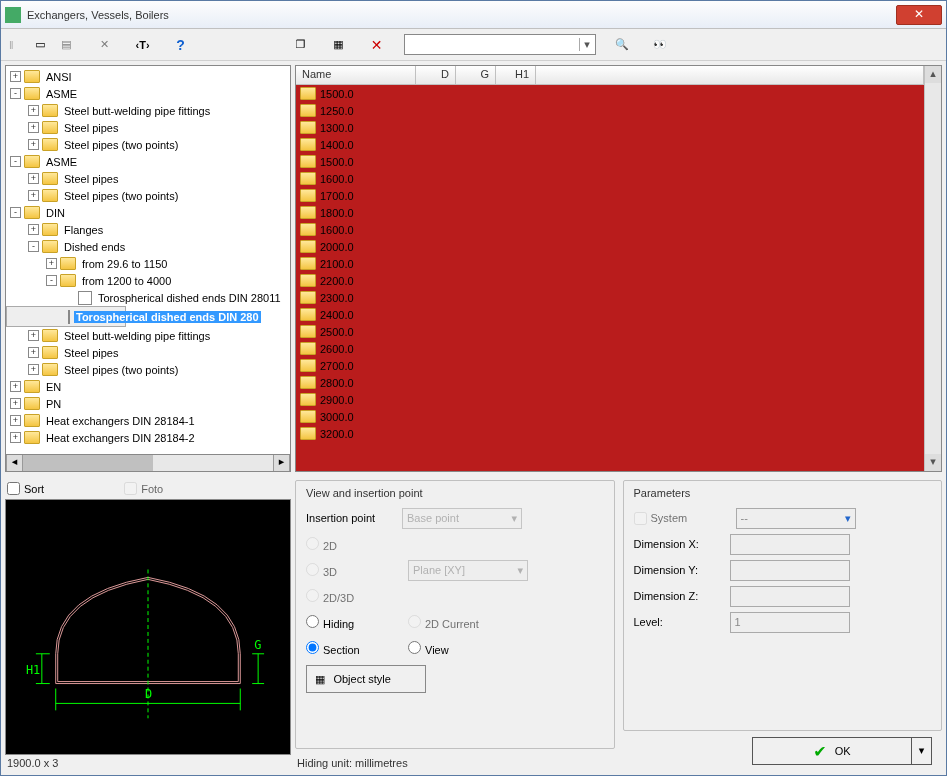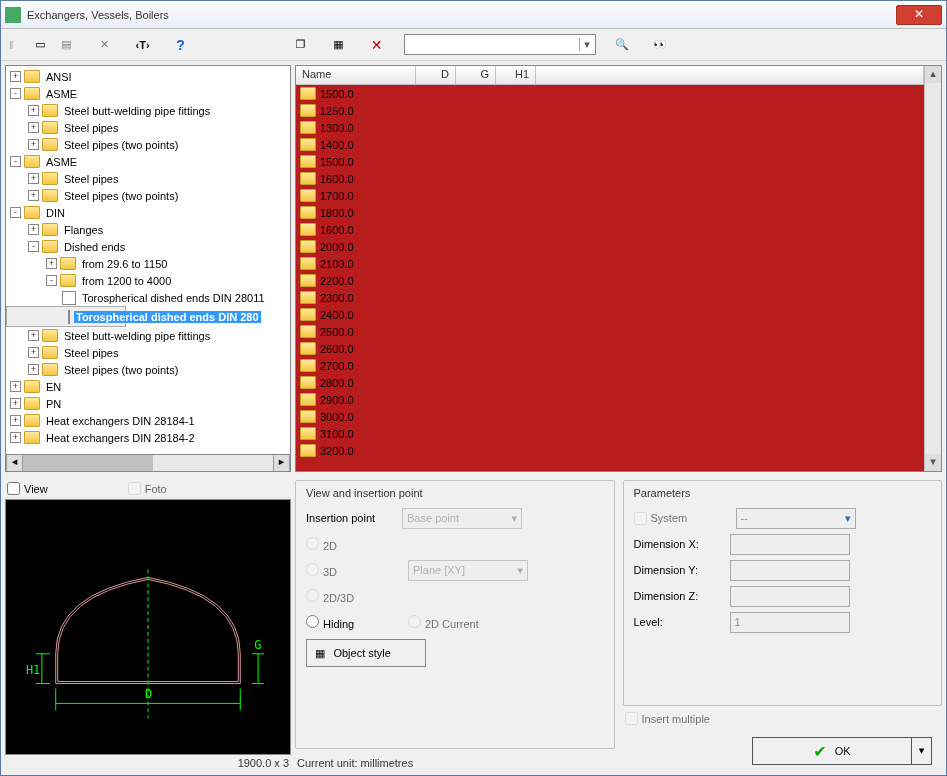--- a/index.html
+++ b/index.html
@@ -39,21 +39,21 @@
 .lrow .fld{width:16px;height:13px;background:linear-gradient(#ffe89a,#f4c542);border:1px solid #c9a227;margin-right:4px;border-radius:1px}
 .vscroll{width:17px;background:#e8e8e8;border-left:1px solid #c0c0c0;position:relative}
 .vscroll .up,.vscroll .dn{height:17px;background:#ddd;text-align:center;line-height:15px;color:#555;position:absolute;left:0;right:0}
 .vscroll .up{top:0}.vscroll .dn{bottom:0}
 .bottom{display:flex;padding:4px;gap:4px}
 .bleft{width:286px}
 .sortrow{display:flex;gap:80px;padding:2px 0 4px 2px}
 .chk{display:flex;align-items:center;gap:4px}
 .chk input{width:13px;height:13px}
 .preview{height:256px;background:#000;border:1px solid #888;position:relative}
-.previewlbl{text-align:right;padding:2px;color:#333}
+.previewlbl{text-align:left;padding:2px;color:#333}
 .bmid{flex:1;display:flex;gap:8px}
 .group{flex:1;border:1px solid #c0c0c0;padding:6px 10px;border-radius:2px}
 .group legend,.group .gtitle{color:#333;padding-bottom:6px}
 .frow{display:flex;align-items:center;height:26px;gap:6px}
 .frow .lbl{width:90px}
 .frow input[type=radio]{margin-right:4px}
 .sel{width:120px;height:21px;border:1px solid #aaa;background:#eee;color:#888;padding:0 4px;display:flex;align-items:center;justify-content:space-between}
 .sel .dd{color:#888}
 .txtin{width:120px;height:21px;border:1px solid #aaa;background:#fff;padding:0 4px}
 .txtin.dis{background:#eee;color:#888}
@@ -168,21 +168,21 @@
           <div class="tnode" style="padding-left: 40px;">
             <span class="exp">+</span>
             <span class="fld"></span>
             <span class="lbl">from 29.6 to 1150</span>
           </div>
           <div class="tnode" style="padding-left: 40px;">
             <span class="exp">-</span>
             <span class="fld"></span>
             <span class="lbl">from 1200 to 4000</span>
           </div>
-          <div class="tnode" style="padding-left: 42px;">
+          <div class="tnode" style="padding-left: 58px;">
             <span class="noexp"></span>
             <span class="leaf"></span>
             <span class="lbl">Torospherical dished ends DIN 28011</span>
           </div>
           <div class="tnode sel" style="padding-left: 58px;">
             <span class="noexp"></span>
             <span class="leaf"></span>
             <span class="lbl">Torospherical dished ends DIN 280</span>
           </div>
           <div class="tnode" style="padding-left: 22px;">
@@ -314,42 +314,38 @@
               <div class="lrow">
                 <span class="fld"></span>
                 <span>2900.0</span>
               </div>
               <div class="lrow">
                 <span class="fld"></span>
                 <span>3000.0</span>
               </div>
               <div class="lrow">
                 <span class="fld"></span>
-                <span>3100.0</span>
-              </div>
-              <div class="lrow">
-                <span class="fld"></span>
                 <span>3200.0</span>
               </div>
             </div>
         </div>
         <div class="vscroll">
           <div class="up">▴</div>
             <div class="dn">▾</div>
         </div>
       </div>
     </div>
   </div>
 
   <div class="bottom">
     <div class="bleft">
       <div class="sortrow">
         <label class="chk">
             <input type="checkbox" style="">
-            <span>View</span>
+            <span>Sort</span>
           </label>
         <label class="chk" style="opacity:.6">
             <input type="checkbox" disabled="" style="">
             <span>Foto</span>
           </label>
       </div>
       <div class="preview">
         <svg class="cad" viewBox="0 0 286 256">
           <path class="part" d="M 50 185 L 50 155 Q 50 95 143 78 Q 236 95 236 155 L 236 185 Z"></path>
           <path class="part" d="M 52 183 L 52 155 Q 52 97 143 80 Q 234 97 234 155 L 234 183 Z"></path>
@@ -392,26 +388,30 @@
                 <span class="dd">▾</span>
               </div>
           </div>
           <div class="frow">
               <label style="opacity:.55"><input type="radio" name="vm" disabled="" style=""><span>2D/3D</span></label>
             </div>
           <div class="frow">
             <label style="width:96px"><input type="radio" name="hv" style=""><span>Hiding</span></label>
             <label style="opacity:.55"><input type="radio" name="hv2" disabled="" style=""><span>2D Current</span></label>
           </div>
+          <div class="frow">
+            <label style="width:96px"><input type="radio" name="sv" checked="" style=""><span>Section</span></label>
+            <label><input type="radio" name="sv" style=""><span>View</span></label>
+          </div>
           <div class="objbtn">
             <span>▦</span>
             <span>Object style</span>
           </div>
         </fieldset>
-        <div class="curunit">Current unit: millimetres</div>
+        <div class="curunit">Hiding unit: millimetres</div>
       </div>
 
       <div style="flex:1;display:flex;flex-direction:column">
         <fieldset class="group">
           <div class="gtitle">Parameters</div>
           <div class="frow">
             <label class="chk" style="opacity:.55;width:96px">
                 <input type="checkbox" disabled="" style="">
                 <span>System</span>
               </label>
@@ -430,26 +430,20 @@
             </div>
           <div class="frow">
               <span class="lbl">Dimension Z:</span>
               <input class="txtin dis" disabled="" style="">
             </div>
           <div class="frow">
               <span class="lbl">Level:</span>
               <input class="txtin dis" disabled="" value="1" style="">
             </div>
         </fieldset>
-        <div style="padding:6px 2px">
-          <label class="chk" style="opacity:.55">
-              <input type="checkbox" disabled="" style="">
-              <span>Insert multiple</span>
-            </label>
-        </div>
         <div class="okrow">
           <div class="okbtn">
               <span class="chk" style="color:#0a0">✔</span>
               <span>OK</span>
             </div>
           <div class="okdd">▾</div>
         </div>
       </div>
     </div>
   </div>

